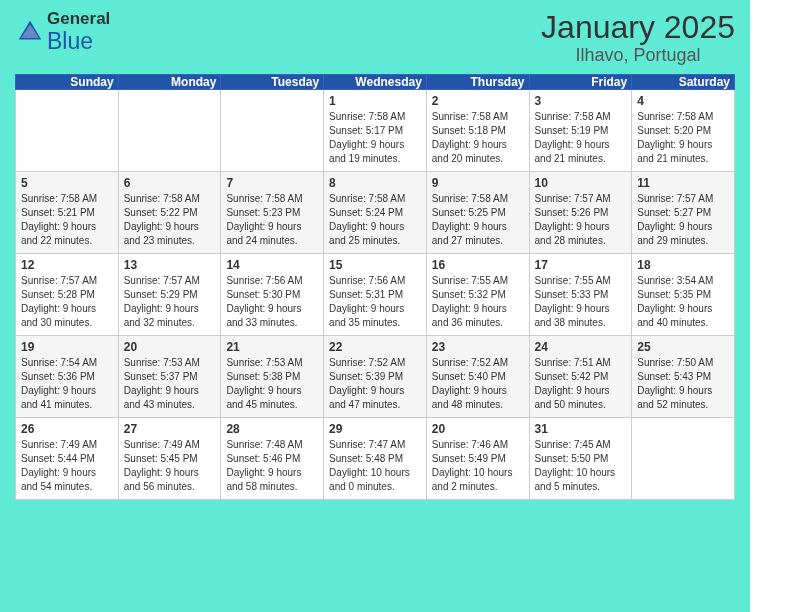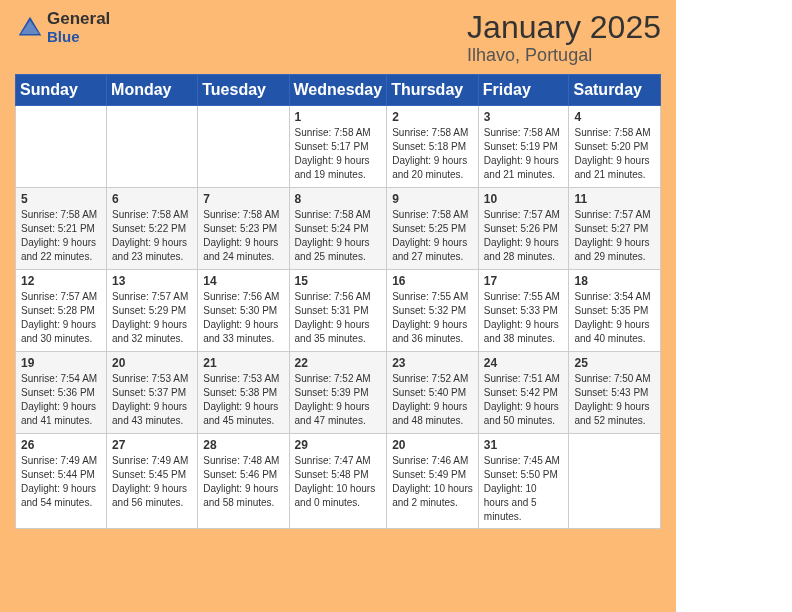--- a/index.html
+++ b/index.html
@@ -4,23 +4,23 @@
   <style>
     * { box-sizing: border-box; margin: 0; padding: 0; }
     body {
       font-family: Arial, sans-serif;
       background: #fff;
       width: 792px;
       height: 612px;
       overflow: hidden;
     }
     .page {
-      width: 676px;
+      width: 750px;
       min-height: 612px;
-      background: #fdba74;
+      background: #5eead4;
       padding: 10px 15px 10px 15px;
     }
     .header {
       display: flex;
       justify-content: space-between;
       align-items: flex-start;
       margin-bottom: 8px;
     }
     .logo {
       display: flex;
@@ -31,54 +31,54 @@
       display: flex;
       flex-direction: column;
       line-height: 1.1;
     }
     .logo-general {
       font-size: 17px;
       font-weight: bold;
       color: #333;
     }
     .logo-blue {
-      font-size: 15px;
-      font-weight: bold;
+      font-size: 23px;
+      font-weight: normal;
       color: #2255aa;
     }
     .logo-icon {
       width: 30px;
       height: 30px;
       margin-right: 2px;
     }
     .title-section {
-      text-align: left;
+      text-align: center;
     }
     .month-title {
       font-size: 32px;
       font-weight: normal;
       color: #333;
       line-height: 1.1;
     }
     .subtitle {
       font-size: 18px;
       color: #555;
     }
     .calendar {
       width: 100%;
       border-collapse: collapse;
       border: 1px solid #ccc;
     }
     .calendar th {
       background: #2255aa;
       color: #fff;
-      font-size: 16px;
+      font-size: 12px;
       font-weight: bold;
-      padding: 6px 4px;
-      text-align: left;
+      padding: 0 4px;
+      text-align: right;
       border: 1px solid #3366bb;
       width: 14.28%;
     }
     .calendar td {
       vertical-align: top;
       border: 1px solid #ccc;
       padding: 4px 5px;
       width: 14.28%;
       height: 82px;
       background: #fff;

